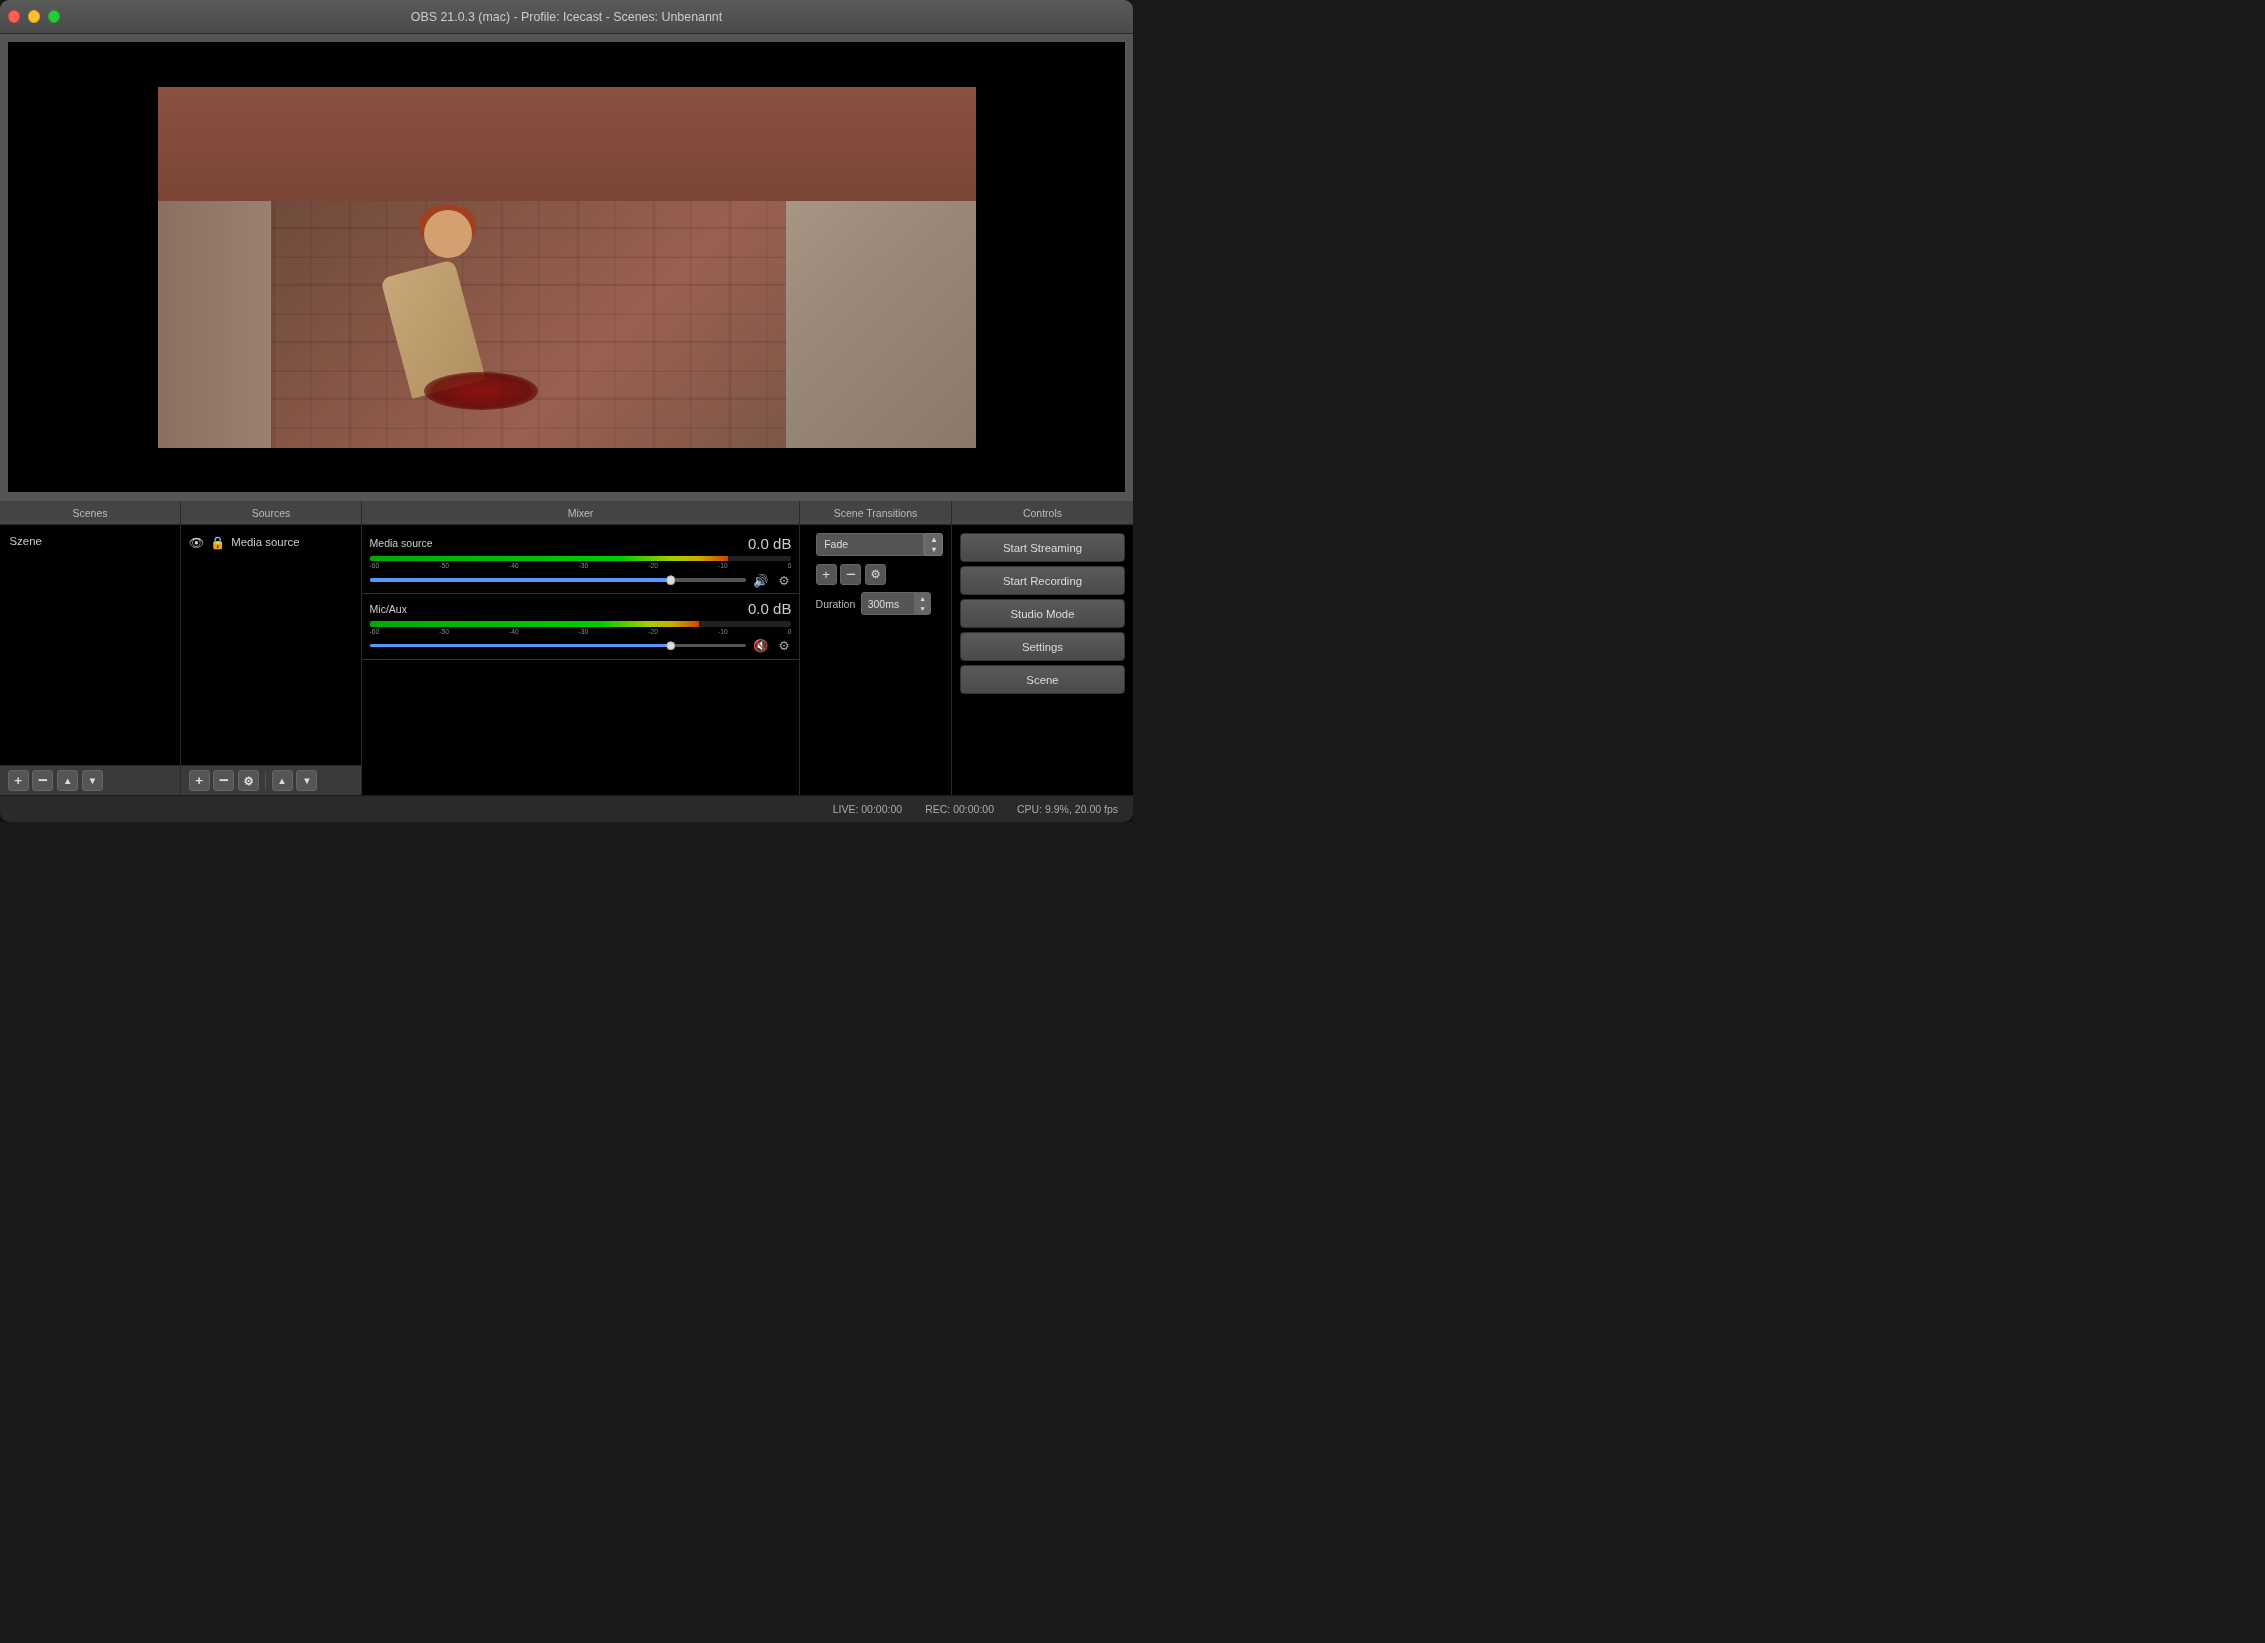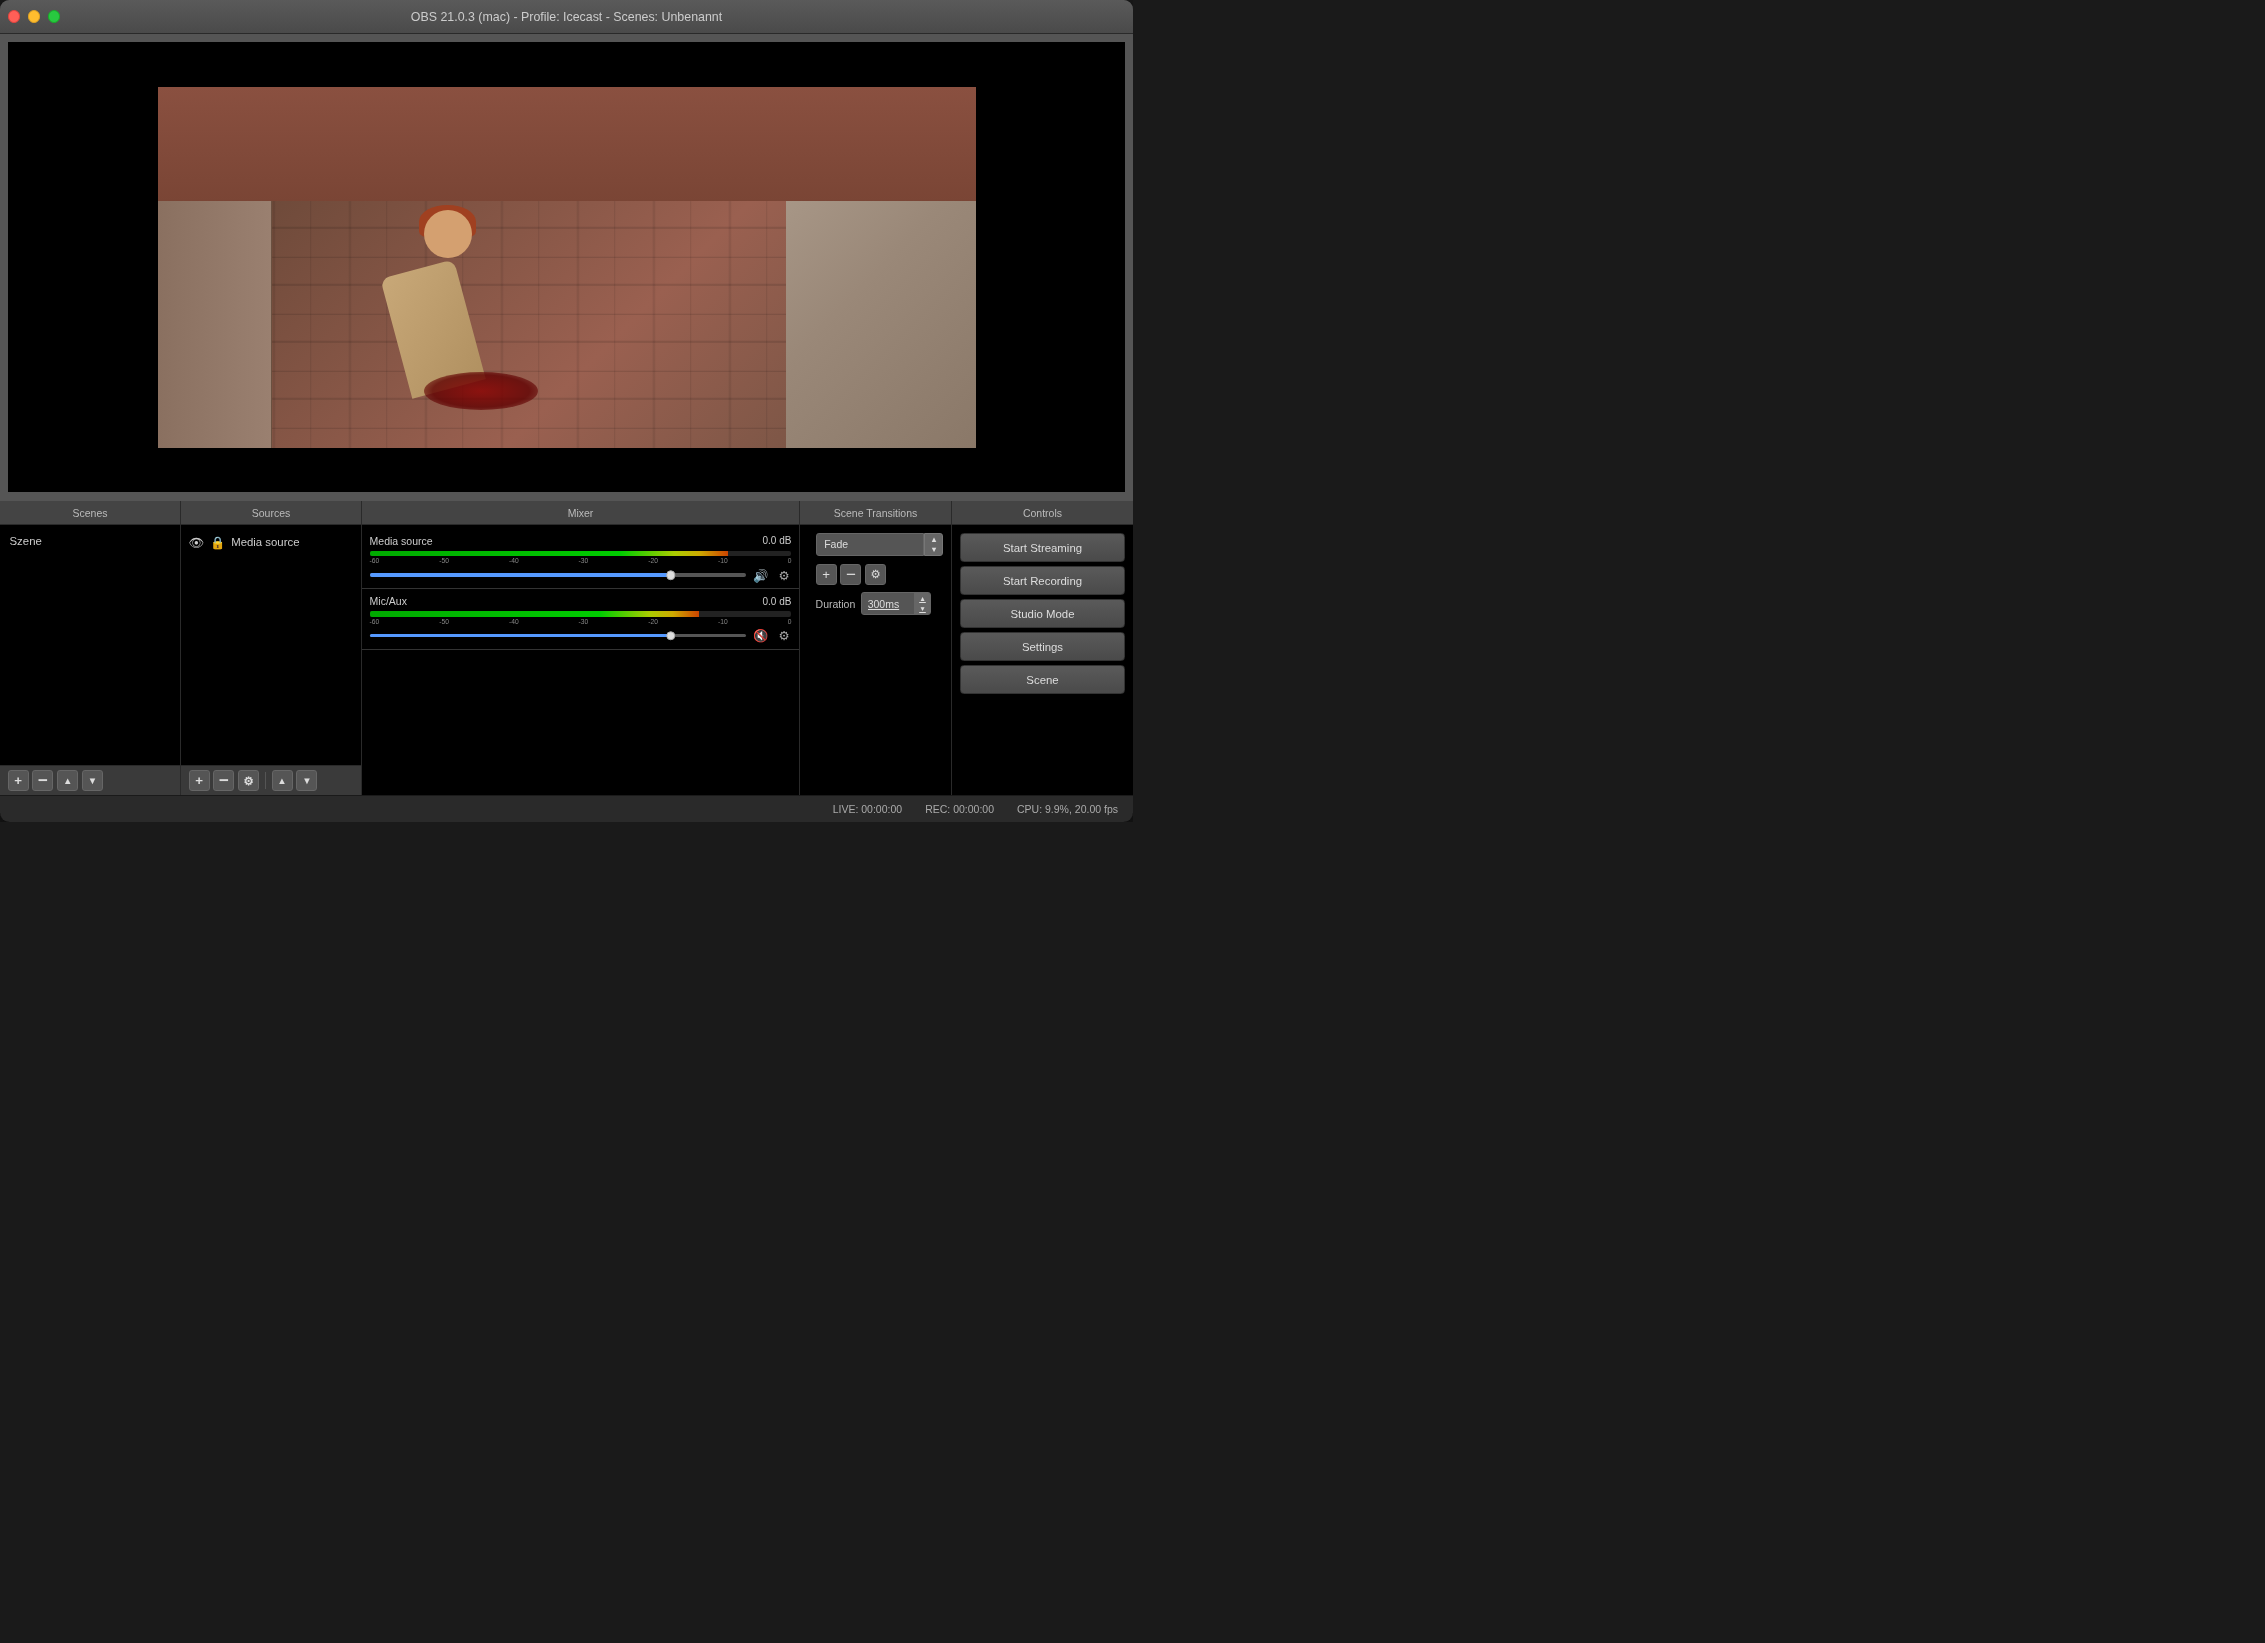--- a/index.html
+++ b/index.html
@@ -245,21 +245,21 @@
       padding: 5.7px 7.6px;
       border-bottom: 1px solid #333;
     }
     .mixer-channel-header {
       display: flex;
       justify-content: space-between;
       align-items: center;
       margin-bottom: 3.8px;
     }
     .mixer-channel-name { color: #ccc; font-size: 10.5px; }
-    .mixer-db { color: #ccc; font-size: 10px; margin-left: 8px; }
+    .mixer-db { color: #ccc; font-size: 15px; margin-left: 8px; }
     .meter-container {
       position: relative;
       height: 13.3px;
       margin-bottom: 3.8px;
     }
     .meter-bg {
       width: 100%;
       height: 5.7px;
       background: #222;
       border-radius: 1.9px;
@@ -389,21 +389,20 @@
       gap: 5.7px;
     }
     .duration-label { color: #bbb; font-size: 10.5px; }
     .duration-input-wrap {
       display: flex;
       align-items: center;
       background: #555;
       border: 1px solid #666;
       border-radius: 2.9px;
       overflow: hidden;
-      text-decoration: underline;
     }
     .duration-input {
       background: transparent;
       border: none;
       color: #ddd;
       padding: 2.9px 5.7px;
       font-size: 10.5px;
       width: 52px;
       outline: none;
     }

